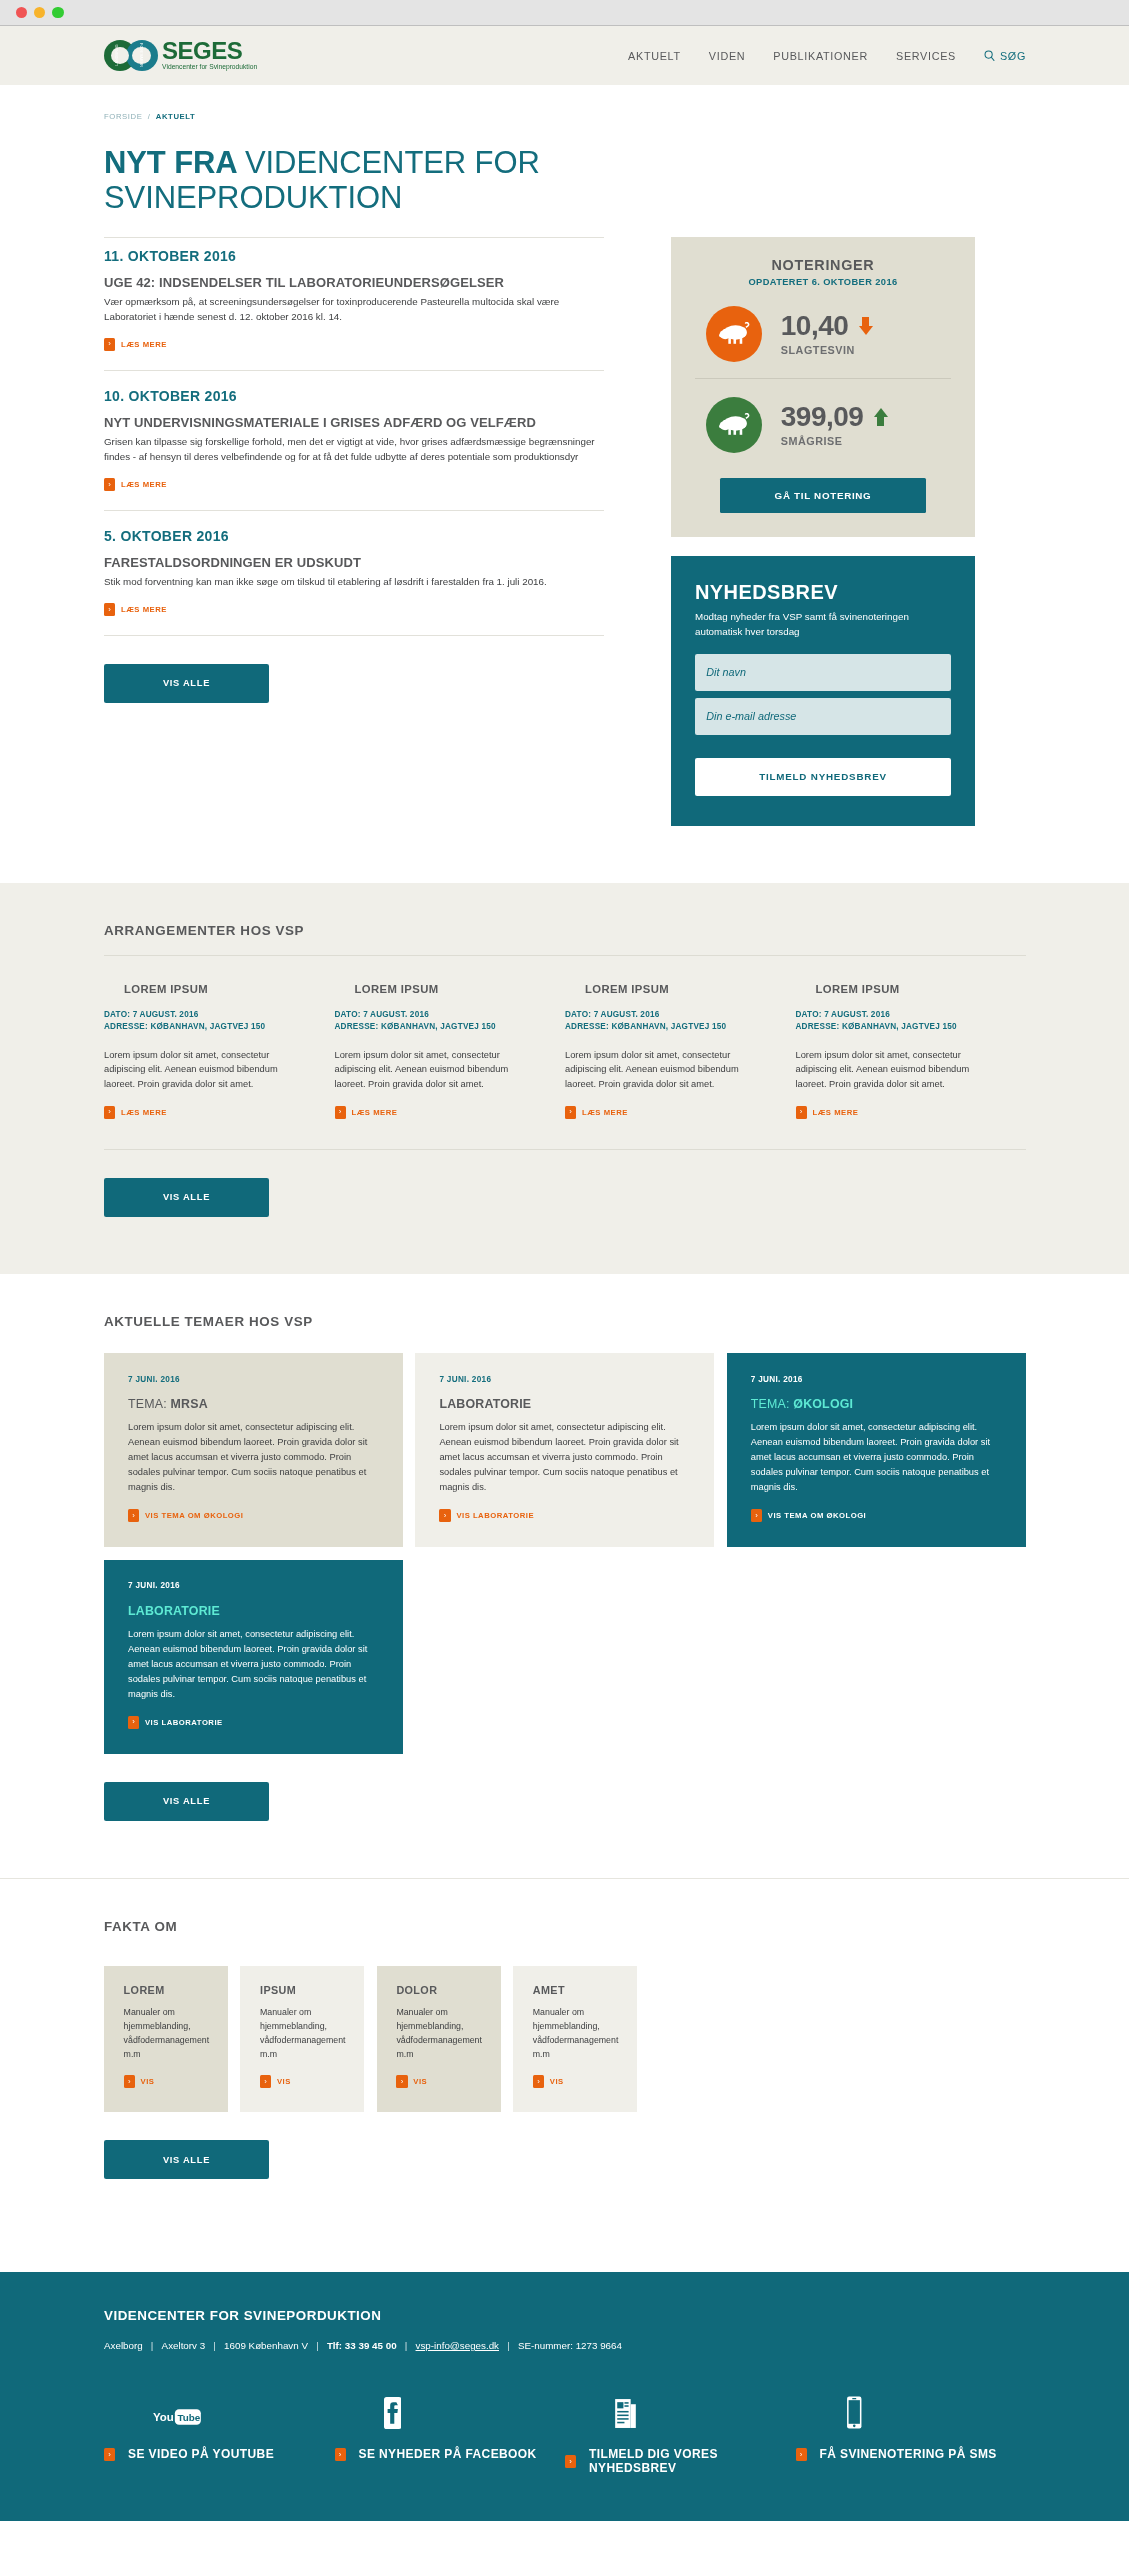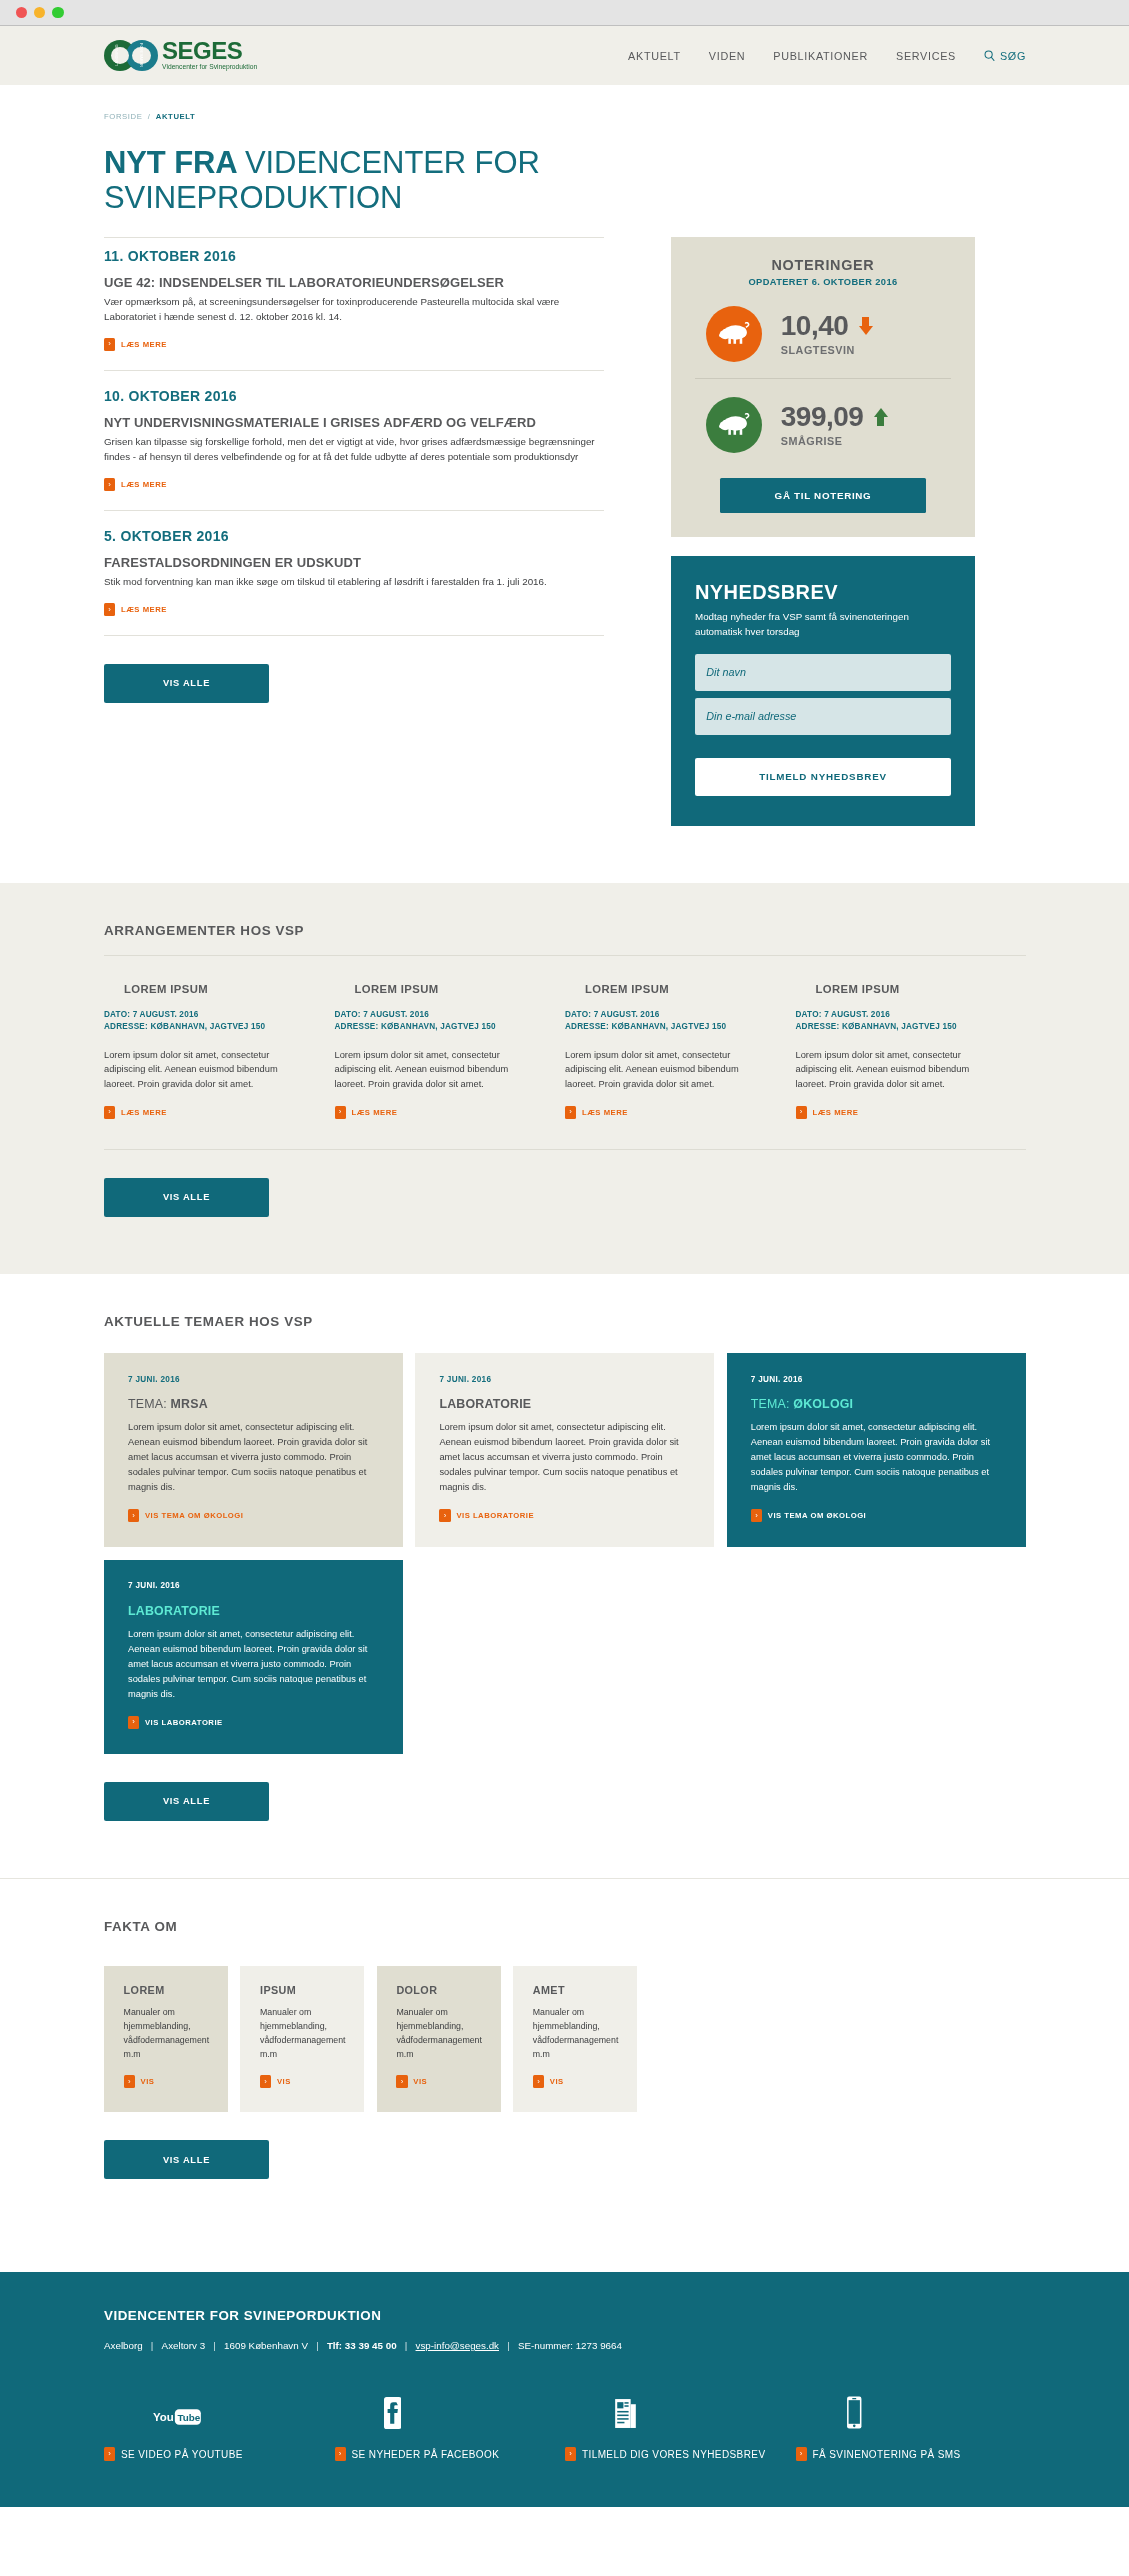--- a/index.html
+++ b/index.html
@@ -247,21 +247,21 @@
   .footer { background: #10697a; color: #fff; padding: 36px 0 46px 0; margin-top: 41px; }
   .footer-title { font-size: 13.4px; font-weight: 700; letter-spacing: 0.5px; }
   .footer-meta { font-size: 9.8px; margin-top: 16.5px; display: flex; align-items: center; flex-wrap: wrap; }
   .footer-meta .sep { margin: 0 8.2px; opacity: .8; }
   .footer-meta .b { font-weight: 700; }
   .footer-meta .u { text-decoration: underline; cursor: pointer; }
   .social-row { display: flex; padding-top: 44px; }
   .social { width: 25%; }
   .social-icon { height: 34px; display: flex; align-items: flex-end; padding-left: 49px; }
   .social-link { display: inline-flex; align-items: center; gap: 5.7px; margin-top: 18.5px; cursor: pointer; }
-  .social-link .lbl { font-size: 10px; font-weight: 400; letter-spacing: 0.4px; color: #fff; }
+  .social-link .lbl { font-size: 12px; font-weight: 700; letter-spacing: 0.4px; color: #fff; margin-left: 7px; }
 </style>
 </head>
 <body>
 
 <div class="chrome">
   <span class="dot red"></span>
   <span class="dot yellow"></span>
   <span class="dot green"></span>
 </div>
 

